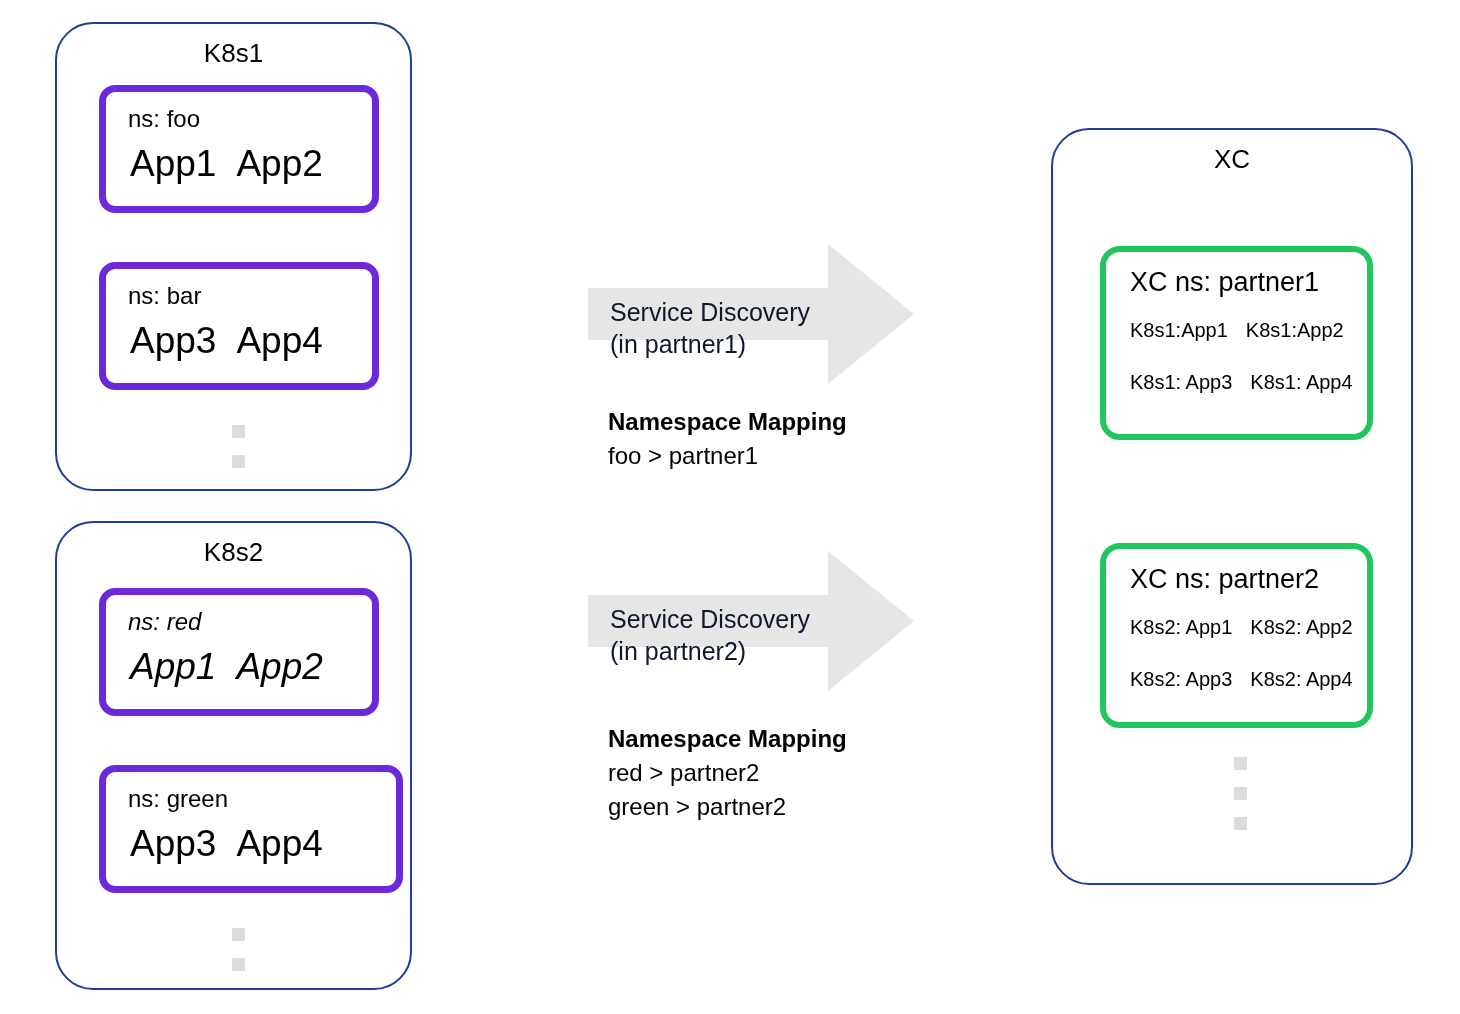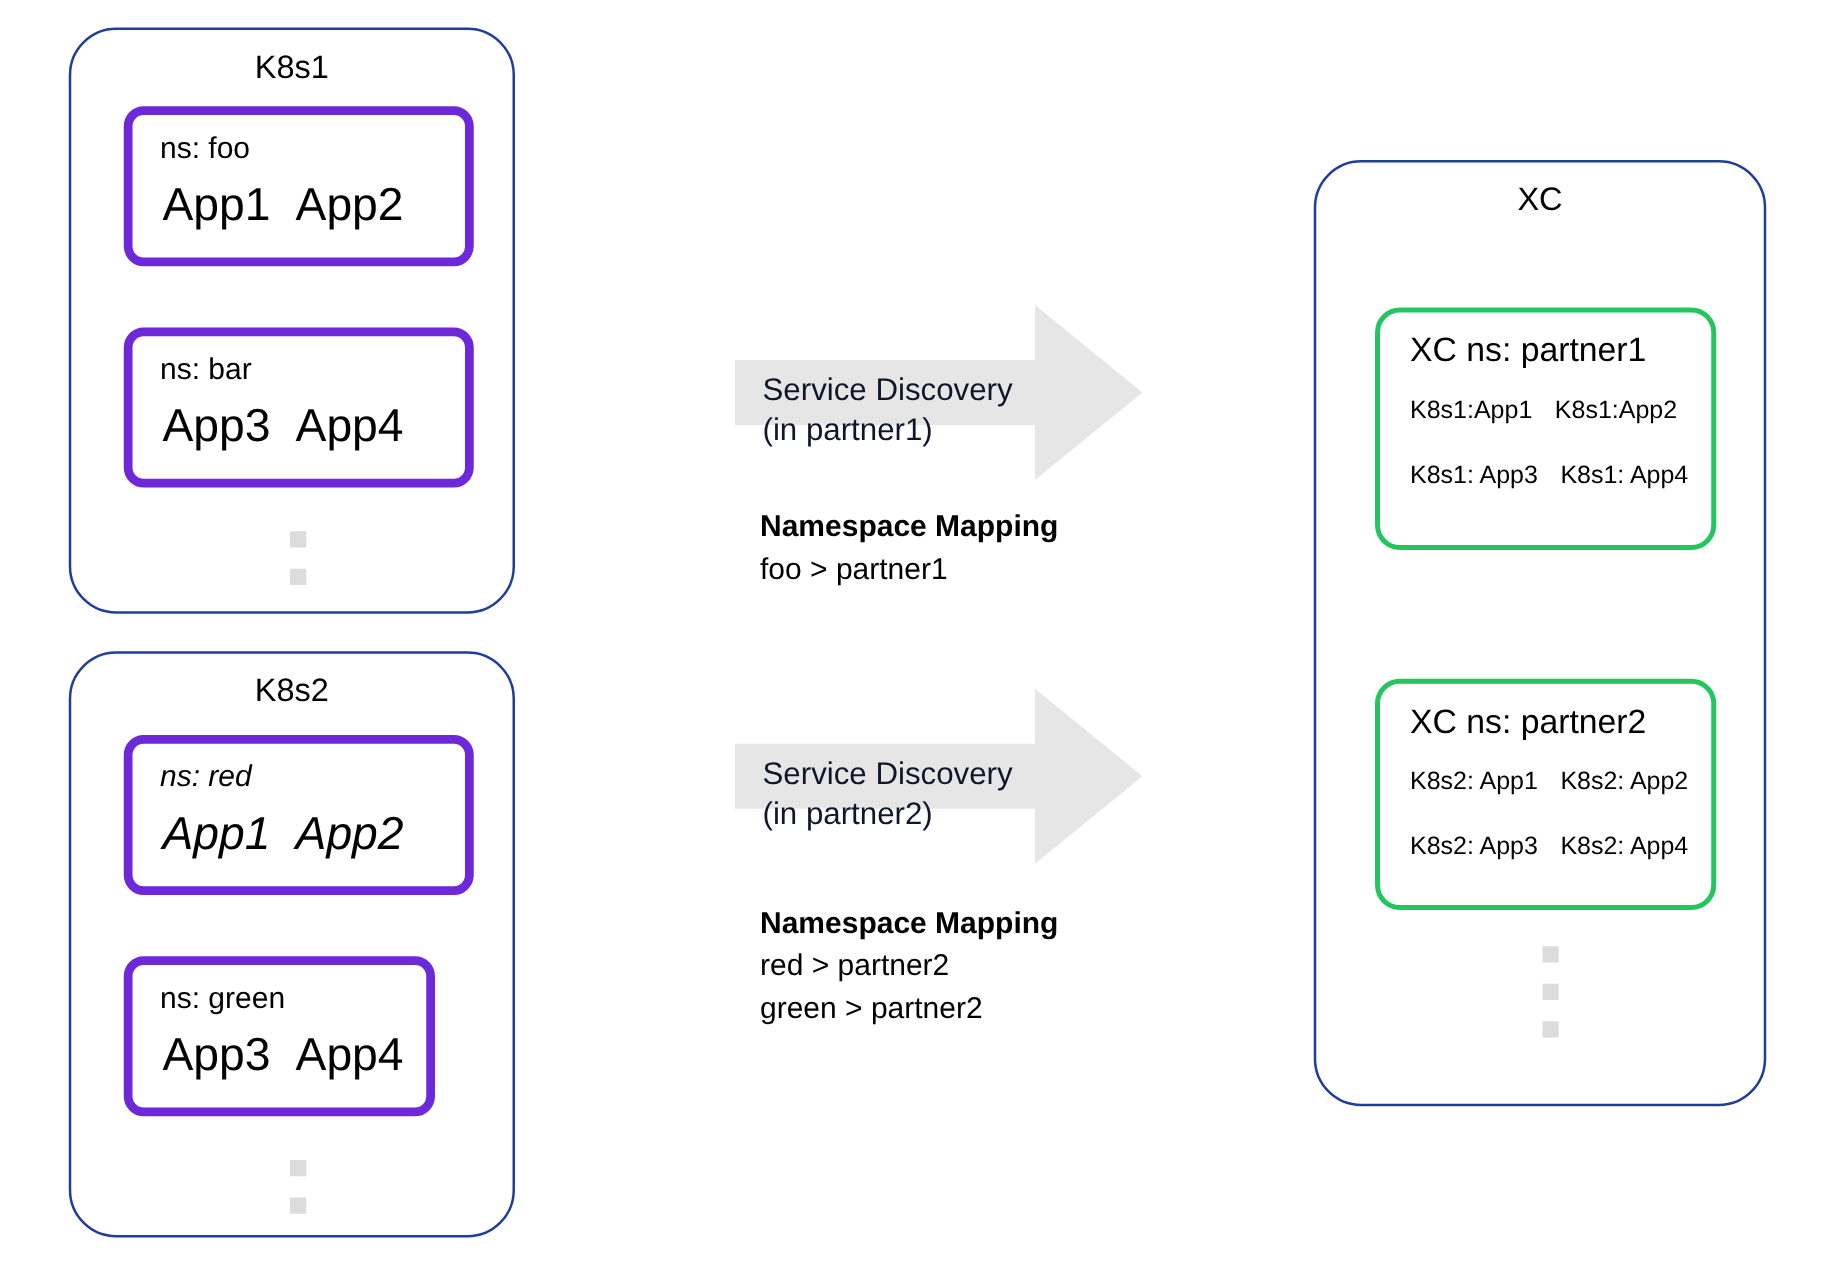--- a/index.html
+++ b/index.html
@@ -66,21 +66,21 @@
   }
   .ns-apps .app-gap {
     display: inline-block;
     width: 20px;
   }
 
   
   .xcns-box {
     position: absolute;
     box-sizing: border-box;
-    border: 4px solid #22c55e;
+    border: 6px solid #22c55e;
     border-radius: 20px;
     background: #ffffff;
   }
   .xcns-title {
     position: absolute;
     left: 24px;
     top: 14px;
     font-size: 27px;
     line-height: 32px;
     white-space: nowrap;
@@ -178,21 +178,21 @@
     <div class="cluster-title">K8s2</div>
   </div>
 
   <div class="ns-box" style="left:99px; top:588px; width:280px; height:128px;font-style:italic;">
     <div class="ns-label">ns: red</div>
     <div class="ns-apps">
       <span>App1</span><span class="app-gap"></span><span>App2</span>
     </div>
   </div>
 
-  <div class="ns-box" style="left:99px; top:765px; width:249px; height:128px;">
+  <div class="ns-box" style="left:99px; top:765px; width:304px; height:128px;">
     <div class="ns-label">ns: green</div>
     <div class="ns-apps">
       <span>App3</span><span class="app-gap"></span><span>App4</span>
     </div>
   </div>
 
   <div class="dots" style="left:232px; top:928px;">
     <div class="dot"></div>
     <div class="dot"></div>
   </div>

